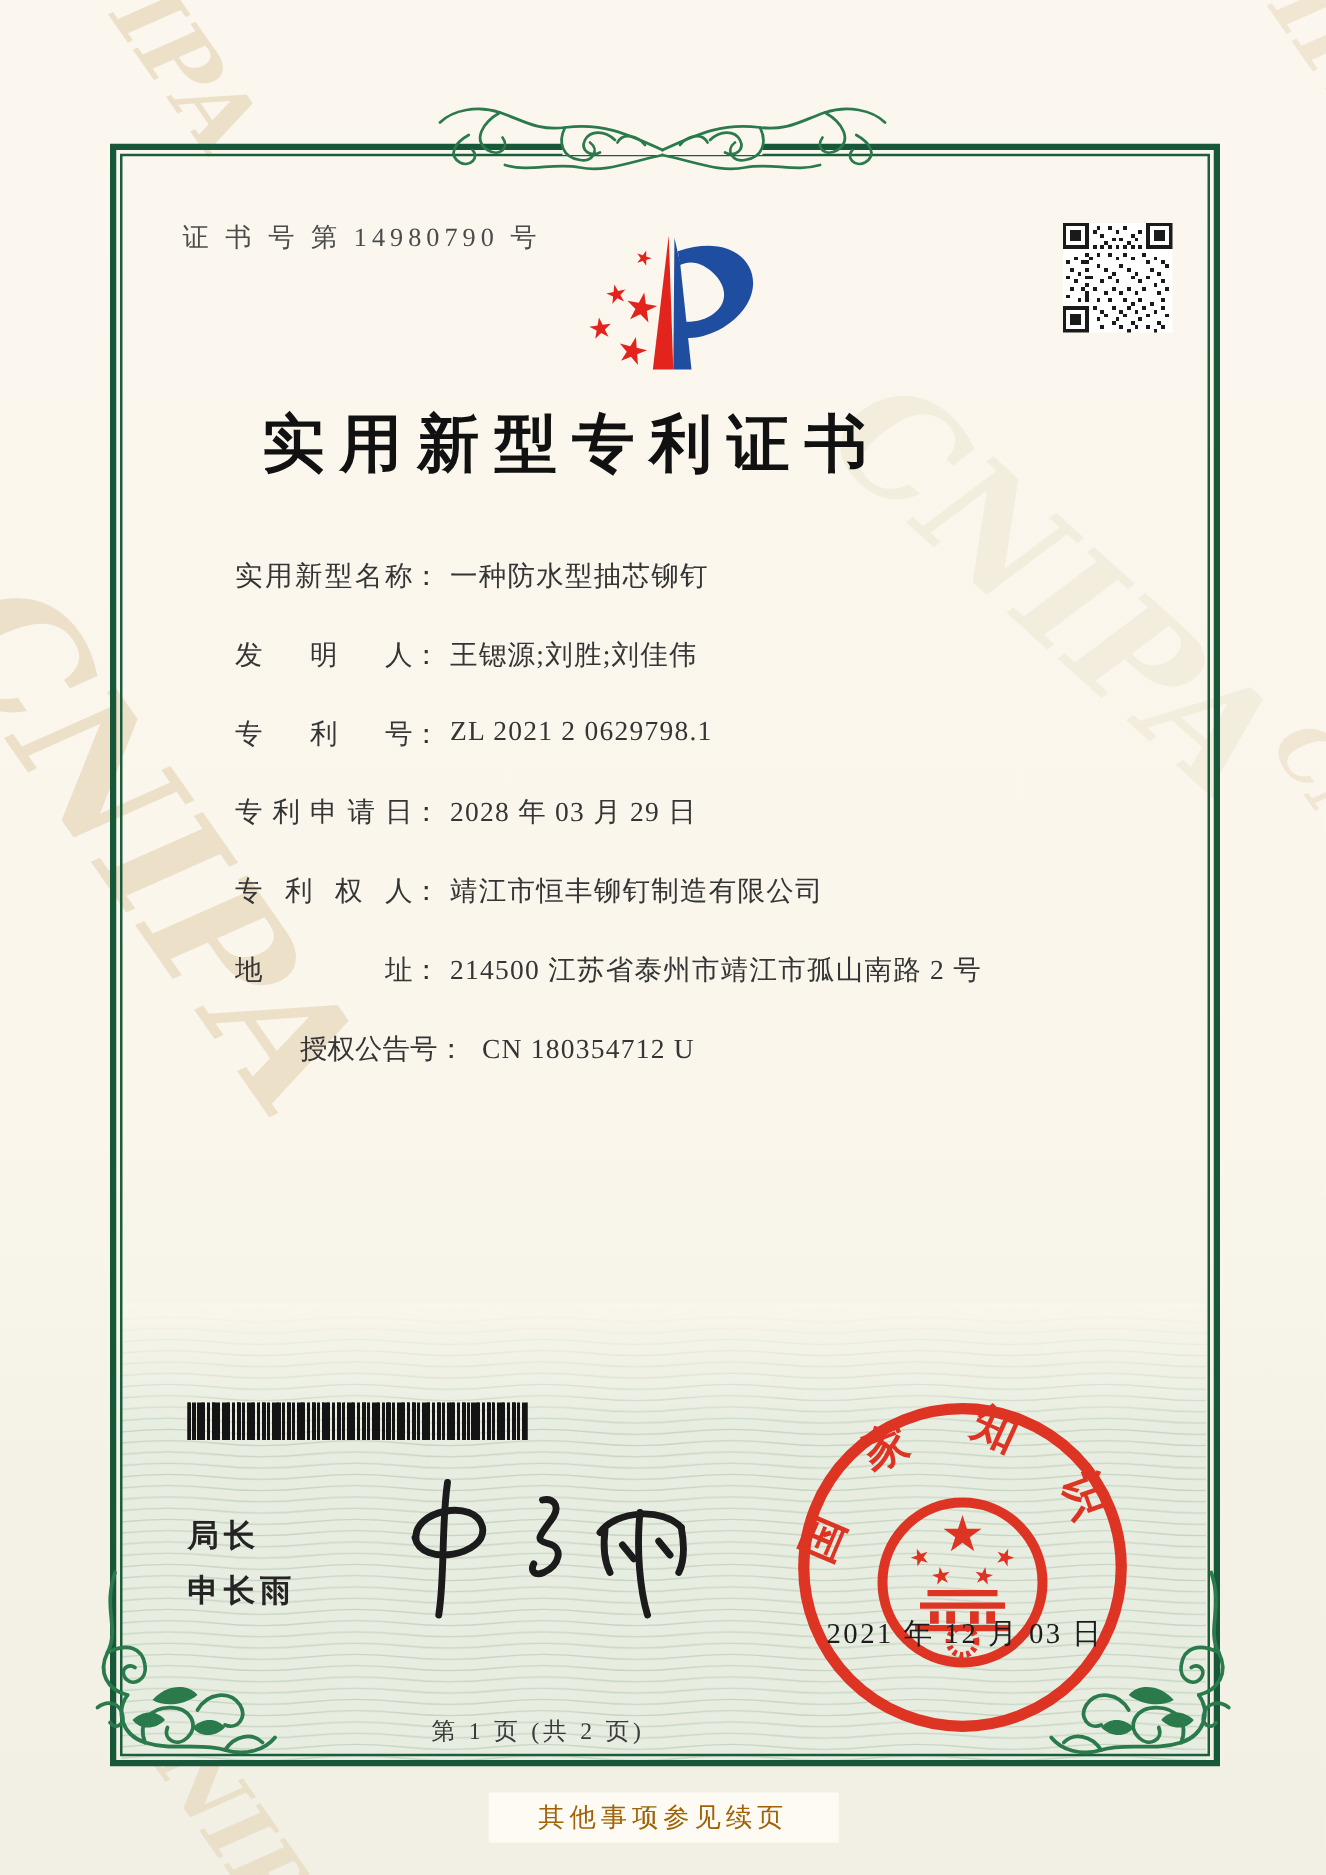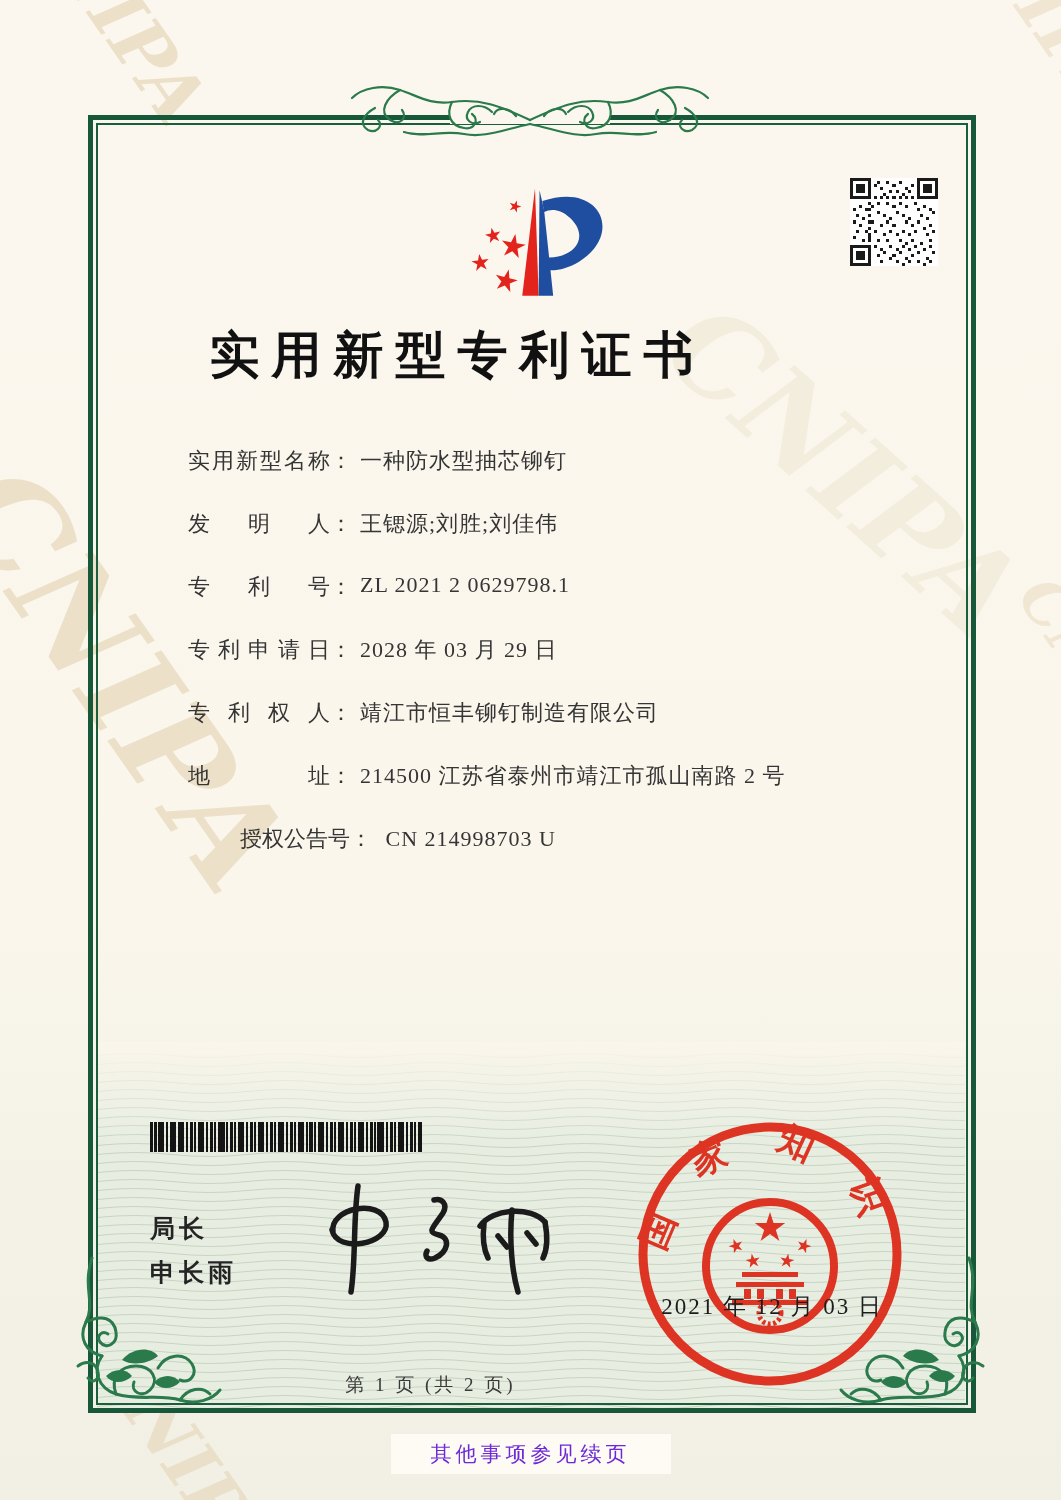--- a/index.html
+++ b/index.html
@@ -53,21 +53,21 @@
   .comm-title{top:1212px;}
   .comm-name{top:1256px;}
   .signature{position:absolute;left:295px;top:1178px;z-index:6;}
   .seal{position:absolute;left:632px;top:1116px;z-index:6;opacity:.95;}
   .seal-date{position:absolute;left:648px;top:1291px;width:248px;text-align:center;font-size:23px;
              letter-spacing:2px;color:#1c1c1c;z-index:7;}
   .page-indicator{position:absolute;left:0;top:1372px;width:861px;text-align:center;
                   font-size:19px;letter-spacing:3px;color:#3a3a3a;z-index:5;}
   .continuation{position:absolute;left:0;top:1434px;width:1061px;text-align:center;z-index:5;}
   .continuation span{display:inline-block;background:#fdfbf4;padding:6px 40px;font-size:21px;
-                     letter-spacing:4px;color:#6d28d9;}
+                     letter-spacing:4px;color:#a16207;}
 </style>
 </head>
 <body>
 
 <div class="page">
 
   <div class="wm wm-tl">CNIPA</div>
   <div class="wm wm-tr">CNIPA</div>
   <div class="wm wm-center">CNIPA</div>
   <div class="wm wm-left">CNIPA</div>
@@ -143,20 +143,21 @@
         <path d="M16 118 C 24 112, 34 114, 36 124 C 38 132, 30 136, 26 130"></path>
       </g>
       <g fill="#2a7a4b">
         <path d="M60 112 C 70 100, 88 98, 96 108 C 86 116, 70 118, 60 112 Z"></path>
         <path d="M44 128 C 52 120, 64 120, 70 128 C 62 136, 50 136, 44 128 Z"></path>
         <path d="M92 134 C 100 126, 112 126, 118 134 C 110 142, 98 142, 92 134 Z"></path>
       </g>
     </svg>
   </div>
 
+  <div class="cert-no">证 书 号 第 14980790 号</div>
 
   <div class="logo">
     <svg width="200" height="140" viewBox="0 0 220 150">
       <defs>
         <polygon id="lstar" points="0,-1 0.2245,-0.309 0.951,-0.309 0.3633,0.118 0.5878,0.809 0,0.382 -0.5878,0.809 -0.3633,0.118 -0.951,-0.309 -0.2245,-0.309" fill="#e2241c"></polygon>
       </defs>
       <use href="#lstar" transform="translate(88,36) scale(7) rotate(18)"></use>
       <use href="#lstar" transform="translate(64,68) scale(9) rotate(-12)"></use>
       <use href="#lstar" transform="translate(86,80) scale(14) rotate(10)"></use>
       <use href="#lstar" transform="translate(50,98) scale(10) rotate(-8)"></use>
@@ -230,21 +231,21 @@
       <span class="fvalue">靖江市恒丰铆钉制造有限公司</span>
     </div>
     <div class="frow">
       <span class="flabel">地址</span>
         <span class="fcolon">：</span>
       <span class="fvalue">214500 江苏省泰州市靖江市孤山南路 2 号</span>
     </div>
     <div class="frow grant-row">
       <span class="grant-pair2">
         <span>授权公告号</span><span class="fcolon">：</span>
-        <span class="fvalue">CN 214998703 U</span>
+        <span class="fvalue">CN 180354712 U</span>
       </span>
     </div>
   </div>
 
 
   <div class="barcode"></div>
 
   <div class="comm comm-title">局长</div>
   <div class="comm comm-name">申长雨</div>
 

